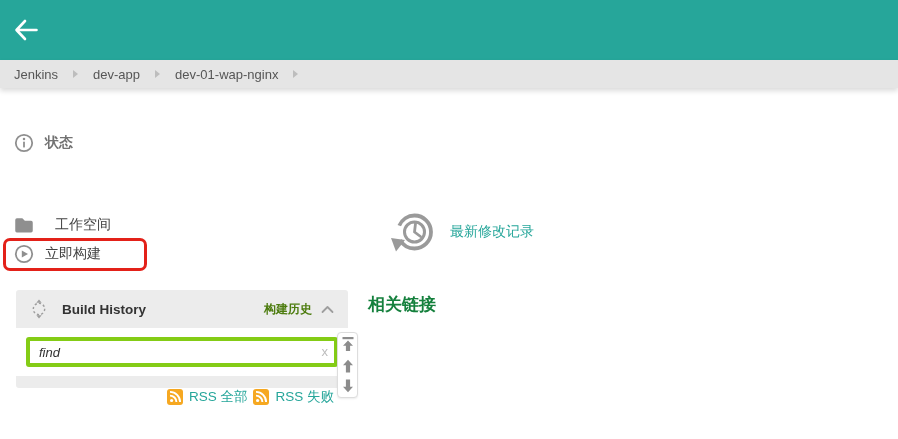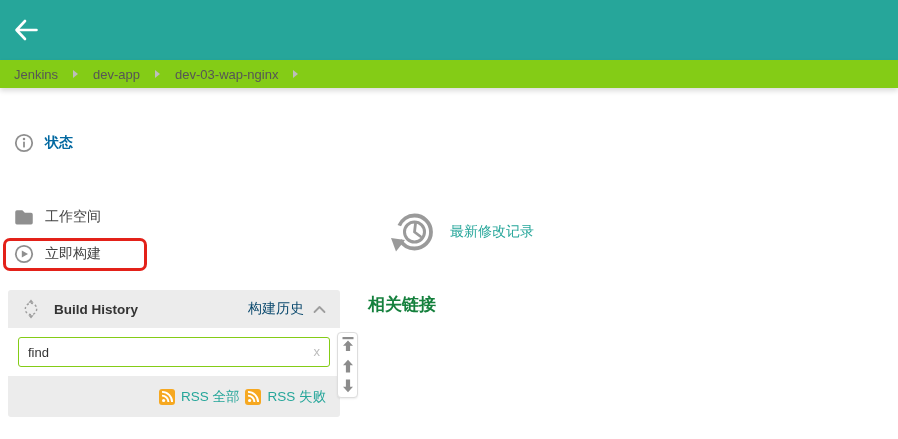--- a/index.html
+++ b/index.html
@@ -5,44 +5,44 @@
   * { margin:0; padding:0; box-sizing:border-box; }
   html,body { background:#fff; }
   body { font-family:"Liberation Sans","DejaVu Sans",sans-serif; }
   #app { position:relative; width:898px; height:439px; background:#fff; overflow:hidden; }
 
   
   .header { position:absolute; left:0; top:0; width:898px; height:60px; background:#26a69a; }
   .back-btn { position:absolute; left:12px; top:16px; width:30px; height:30px; cursor:pointer; }
 
   
-  .breadcrumb-bar { position:absolute; left:0; top:60px; width:898px; height:28px; background:#84cc16;
+  .breadcrumb-bar { position:absolute; left:0; top:60px; width:898px; height:28px; background:#e5e5e5;
     box-shadow:0 3px 5px rgba(0,0,0,0.14); display:flex; align-items:center; padding-left:14px; z-index:2; }
   .crumb { font-size:13px; color:#565656; cursor:pointer; }
   .crumb-sep { width:0; height:0; border-left:5px solid #bdbdbd; border-top:4px solid transparent;
     border-bottom:4px solid transparent; margin:0 15px; }
 
   
   .task { position:absolute; left:14px; height:22px; display:flex; align-items:center; cursor:pointer; }
   .task .t-icon { width:20px; height:20px; flex:0 0 20px; }
   .task .t-label { margin-left:11px; font-size:14px; color:#424242; white-space:nowrap; }
-  .task .t-label.bold { font-weight:bold; color:#0369a1; }
+  .task .t-label.bold { font-weight:bold; color:#737373; }
   .highlight-box { position:absolute; left:3px; top:238px; width:144px; height:33px;
     border:3px solid #e32119; border-radius:7px; pointer-events:none; }
 
   
-  .bh-panel { position:absolute; left:8px; top:290px; width:332px; height:127px; background:#ececec;
+  .bh-panel { position:absolute; left:16px; top:290px; width:332px; height:98px; background:#ececec;
     border-radius:3px; }
   .bh-header { height:38px; display:flex; align-items:center; padding:0 14px; cursor:pointer; }
   .bh-title-en { font-size:13.5px; font-weight:bold; color:#333; margin-left:14px; }
-  .bh-title-zh { margin-left:auto; font-size:14px; font-weight:normal; color:#0c4a6e; }
+  .bh-title-zh { margin-left:auto; font-size:12px; font-weight:bold; color:#4d7c0f; }
   .bh-collapse { margin-left:9px; display:flex; align-items:center; }
   .bh-search-row { height:48px; background:#fff; padding:9px 10px; position:relative; }
-  .bh-input { width:100%; height:30px; border:1px solid #84cc16; border-radius:3px; font-size:13px;
-    color:#333; padding:0 22px 0 9px; outline:none; font-family:"Liberation Sans","DejaVu Sans",sans-serif; }
+  .bh-input { width:100%; height:30px; border:4px solid #84cc16; border-radius:3px; font-size:13px;
+    color:#333; padding:0 22px 0 9px; outline:none; font-family:"Liberation Sans","DejaVu Sans",sans-serif;font-style:italic; }
   .bh-clear { position:absolute; right:20px; top:16px; font-size:13px; color:#bdbdbd; cursor:pointer; }
   .bh-footer { height:41px; display:flex; align-items:center; justify-content:flex-end; padding-right:14px; gap:6px; }
   .rss-link { display:flex; align-items:center; gap:6px; cursor:pointer; }
   .rss-label { font-size:13.5px; color:#26a69a; white-space:nowrap; }
 
   
   .scroll-widget { position:absolute; left:337px; top:332px; width:21px; height:66px; background:#fff;
     border:1px solid #ddd; border-radius:4px; box-shadow:0 1px 2px rgba(0,0,0,0.08);
     display:flex; flex-direction:column; align-items:center; justify-content:space-between; padding:4px 0; z-index:3; }
   .scroll-widget span { display:flex; cursor:pointer; }
@@ -67,37 +67,37 @@
         </svg>
       </span>
     </div>
   </div>
 
   <div class="breadcrumb-bar">
     <span class="crumb">Jenkins</span>
     <span class="crumb-sep"></span>
     <span class="crumb">dev-app</span>
     <span class="crumb-sep"></span>
-    <span class="crumb">dev-03-wap-nginx</span>
+    <span class="crumb">dev-01-wap-nginx</span>
     <span class="crumb-sep"></span>
   </div>
 
   <div class="task" style="top:132px;">
     <span class="t-icon">
       <svg width="20" height="20" viewBox="0 0 20 20">
         <circle cx="10" cy="10" r="8.2" fill="none" stroke="#8f8f8f" stroke-width="1.8"></circle>
         <circle cx="10" cy="6" r="1.25" fill="#8f8f8f"></circle>
         <rect x="9.1" y="8.4" width="1.8" height="6.2" rx="0.9" fill="#8f8f8f"></rect>
       </svg>
     </span>
     <span class="t-label bold">状态</span>
   </div>
 
 
-  <div class="task" style="top:206px;">
+  <div class="task" style="top:214px;gap:10px;">
     <span class="t-icon">
       <svg width="20" height="20" viewBox="0 0 48 44">
         <path d="M3 10 a4 4 0 0 1 4 -4 h13 l6 6 h15 a4 4 0 0 1 4 4 v20 a4 4 0 0 1 -4 4 h-34 a4 4 0 0 1 -4 -4 z" fill="#8f8f8f"></path>
       </svg>
     </span>
     <span class="t-label">工作空间</span>
   </div>
 
   <div class="task" style="top:243px;">
     <span class="t-icon">

